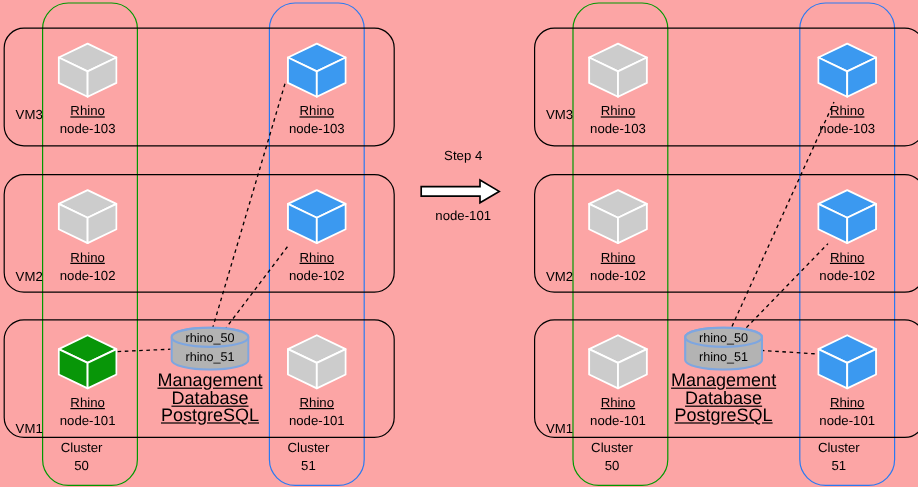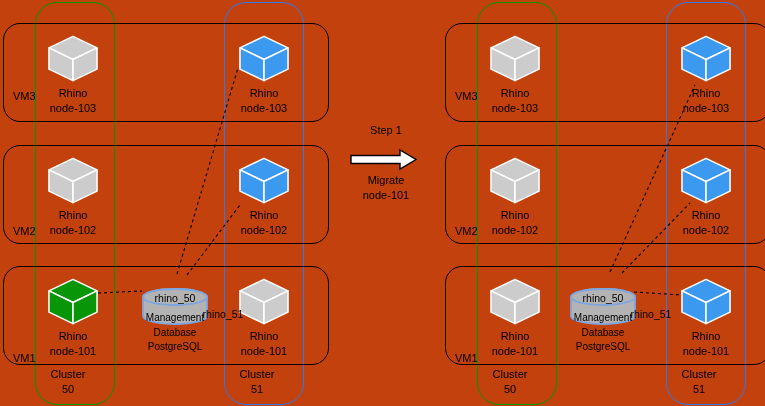--- a/index.html
+++ b/index.html
@@ -1,17 +1,17 @@
 <!DOCTYPE html>
 <html style="--cluster-green: #009900; --cluster-blue: #2A7AF2; --cube-green: #089608; --cube-blue: #3B99F0; --cube-gray: #CCCCCC; --db-fill: #B3B3B3; --db-stroke: #7EA6E0; --line: #000000;"><head>
 <meta charset="utf-8">
 <style>
   html,body{margin:0;padding:0;background:#ffffff;}
   body{font-family:"Liberation Sans", sans-serif;color:#000;}
-  .canvas{position:relative;width:765px;height:406px;background:#c2410c;overflow:hidden;}
+  .canvas{position:relative;width:765px;height:406px;background:#fca5a5;overflow:hidden;}
   .panel{position:absolute;top:0;width:330px;height:406px;}
   .panel-before{left:0;}
   .panel-after{left:442px;}
 
   
   .vmrow{position:absolute;left:3px;width:324px;height:97px;border:1.4px solid #000;border-radius:17px;background:transparent;}
   .row-vm3{top:23px;}
   .row-vm2{top:145px;}
   .row-vm1{top:266px;}
   .vm-label{position:absolute;left:13px;width:34px;font-size:11px;}
@@ -33,30 +33,30 @@
   .col-51{left:224px;}
   .node.row1{top:35px;}
   .node.row2{top:157px;}
   .node.row3{top:278px;}
   .cube{display:block;width:50px;height:47px;margin:0 auto;}
   .cube svg{display:block;width:50px;height:47px;}
   .cube[data-color="gray"]{color:var(--cube-gray,#CCCCCC);}
   .cube[data-color="blue"]{color:var(--cube-blue,#3399FF);}
   .cube[data-color="green"]{color:var(--cube-green,#009900);}
   .node-line{font-size:11px;line-height:15px;}
-  .node-line.first{margin-top:4px;}
-
-  
-  .db{position:absolute;left:142px;top:288px;width:66px;height:37px;}
+  .node-line.first{margin-top:4px;text-decoration:underline;}
+
+  
+  .db{position:absolute;left:142px;top:272px;width:66px;height:37px;}
   .panel-after .db{left:128px;}
   .db svg{position:absolute;left:0;top:0;width:66px;height:37px;}
   .db .schema{position:absolute;left:0;width:66px;text-align:center;font-size:10.5px;}
   .db .schema.s1{top:4px;}
-  .db .schema.s2{top:20px;margin-left:48px;}
-  .db-label{position:absolute;left:115px;top:311px;width:120px;text-align:center;font-size:10px;line-height:14.5px;}
+  .db .schema.s2{top:20px;}
+  .db-label{position:absolute;left:115px;top:311px;width:120px;text-align:center;font-size:15px;line-height:14.5px;text-decoration:underline;}
   .panel-after .db-label{left:101px;}
 
   
   .connectors{position:absolute;left:0;top:0;width:330px;height:406px;pointer-events:none;}
   .connectors line{stroke:var(--line,#000);stroke-width:1.1;stroke-dasharray:3,3;fill:none;}
 
   
   .transition{position:absolute;left:330px;top:0;width:112px;height:406px;}
   .step-label{position:absolute;left:10px;top:124px;width:92px;text-align:center;font-size:11px;}
   .block-arrow{position:absolute;left:20px;top:148px;width:68px;height:23px;}
@@ -184,26 +184,25 @@
       <div>Cluster</div>
       <div>50</div>
     </div>
     <div class="cluster-label cl-51">
       <div>Cluster</div>
       <div>51</div>
     </div>
   </section>
 
   <div class="transition">
-    <div class="step-label">Step 1</div>
+    <div class="step-label">Step 4</div>
     <svg class="block-arrow" viewBox="0 0 68 23">
       <polygon points="1,7.5 50,7.5 50,2 66,11.5 50,21 50,15.5 1,15.5" fill="#ffffff" stroke="#000000" stroke-width="1.4" stroke-linejoin="miter"></polygon>
     </svg>
     <div class="action-label">
-      <div>Migrate</div>
       <div>node-101</div>
     </div>
   </div>
 
   <section class="panel panel-after">
     <div class="cluster cluster-50"></div>
     <div class="cluster cluster-51"></div>
 
     <div class="vmrow row-vm3"></div>
     <div class="vmrow row-vm2"></div>

